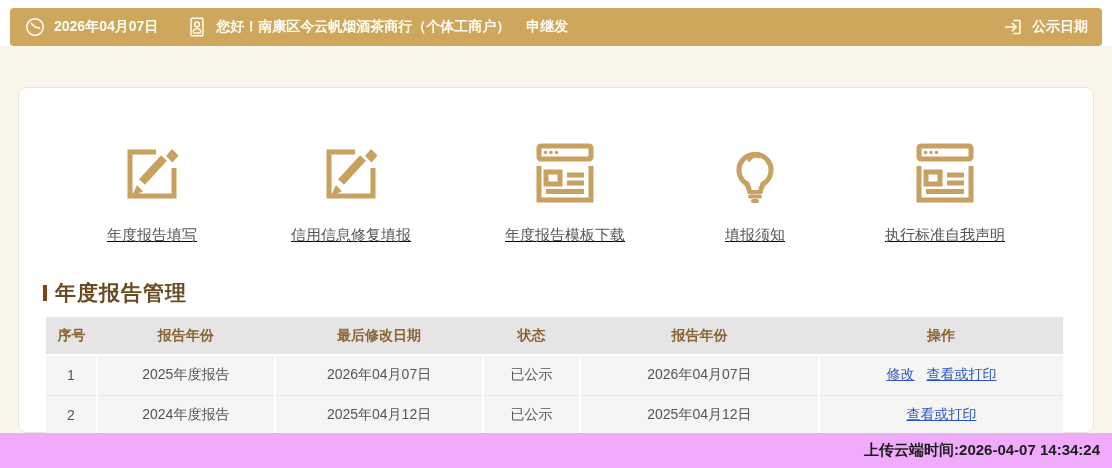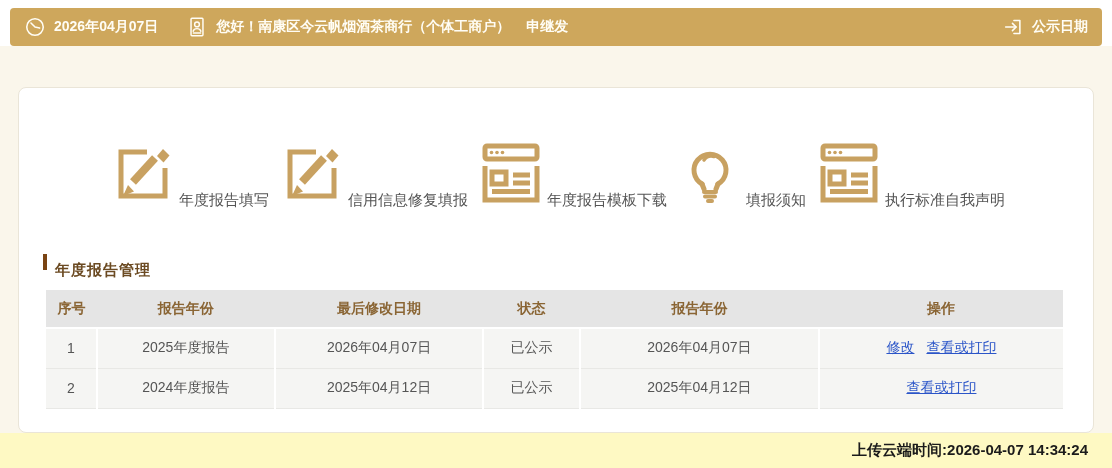--- a/index.html
+++ b/index.html
@@ -24,50 +24,50 @@
   .card {
     margin:0 18px 0 18px; height:346px; background:#ffffff;
     border:1px solid #EAE5D8; border-radius:8px; padding-top:48px;
   }
 
   
   .shortcut-row {
     display:flex; justify-content:space-between; align-items:flex-start;
     padding:0 88px;
   }
-  .shortcut { display:flex; flex-direction:row; align-items:flex-end; cursor:pointer; }
+  .shortcut { display:flex; flex-direction:column; align-items:center; cursor:pointer;text-decoration:underline; }
   .shortcut .s-icon { height:74px; display:flex; align-items:flex-end; justify-content:center; }
   .shortcut .s-label { margin-top:16px; font-size:15px; color:#555555; white-space:nowrap; }
 
   
   .section-title { display:flex; align-items:center; margin:34px 0 0 24px; }
   .section-title .bar { width:4px; height:16px; background:#7A4413; margin-right:8px; }
-  .section-title .txt { font-size:15px; color:#6B4A22; font-weight:bold; letter-spacing:1px;margin-top:17px; }
+  .section-title .txt { font-size:21px; color:#6B4A22; font-weight:bold; letter-spacing:1px; }
 
   
   .table-wrap { margin:10px 30px 0 27px; }
   table { width:100%; border-collapse:collapse; font-size:14px; color:#555555; table-layout:fixed; }
   thead th {
     background:#e5e5e5; color:#8A6534; font-weight:bold; height:38px;
     border-bottom:2px solid #ffffff;
   }
   tbody td {
     background:#F5F5F3; height:40px; text-align:center;
     border-top:1px solid #E4E4E1; border-bottom:1px solid #E8E8E5;
     border-right:2px solid #ffffff;
   }
   tbody td:last-child { border-right:none; }
   col.c1{width:5%;} col.c2{width:17.5%;} col.c3{width:20.5%;}
   col.c4{width:9.5%;} col.c5{width:23.5%;} col.c6{width:24%;}
   a.action-link { color:#2B55C8; text-decoration:underline; margin:0 6px; cursor:pointer; }
 
   
   .footer {
-    height:35px; background:#fef9c3; display:flex; align-items:center;
-    justify-content:flex-end; padding-right:24px;
+    height:35px; background:#f0abfc; display:flex; align-items:center;
+    justify-content:flex-end; padding-right:12px;
     font-size:15px; font-weight:bold; color:#1b1b1b;
   }
 
   svg { display:block; }
 </style>
 </head>
 <body>
 
 <div class="top-strip"></div>
 

